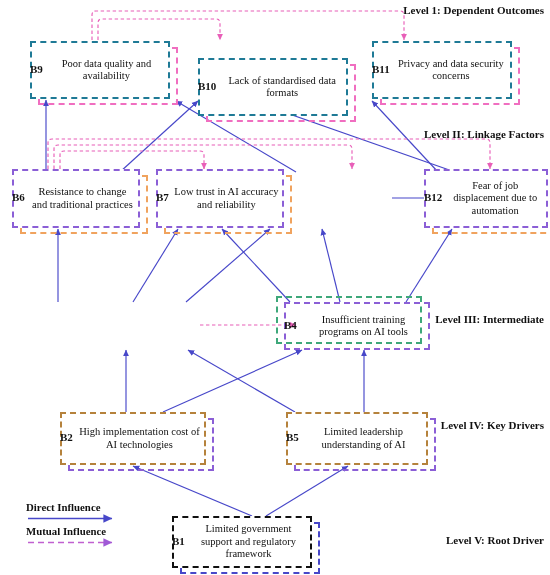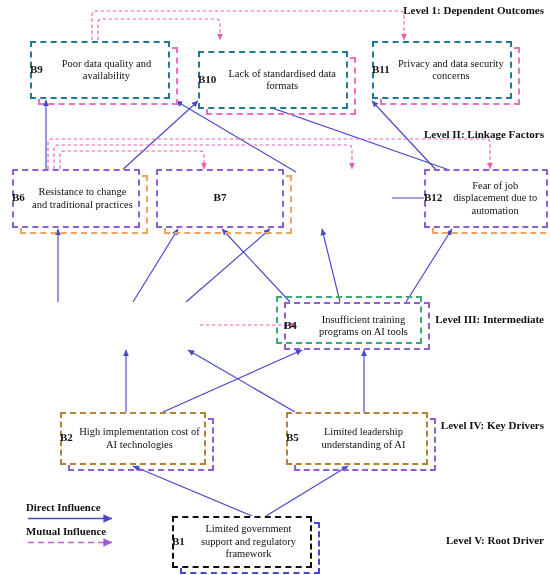--- a/index.html
+++ b/index.html
@@ -95,21 +95,21 @@
 
   <div class="node" style="left:30px;top:41px;width:140px;height:58px;">
     <div class="shadow" style="border:2px dashed #f06ec0;"></div>
     <div class="frame" style="border:2px dashed #1f7a96;background:#fff;"></div>
     <div class="inner">
       <div class="code">B9</div>
       <div class="txt">Poor data quality and availability</div>
     </div>
   </div>
 
-  <div class="node" style="left:198px;top:51px;width:150px;height:58px;">
+  <div class="node" style="left:198px;top:58px;width:150px;height:58px;">
     <div class="shadow" style="border:2px dashed #f06ec0;"></div>
     <div class="frame" style="border:2px dashed #1f7a96;background:#fff;"></div>
     <div class="inner">
       <div class="code">B10</div>
       <div class="txt">Lack of standardised data formats</div>
     </div>
   </div>
 
   <div class="node" style="left:372px;top:41px;width:140px;height:58px;">
     <div class="shadow" style="border:2px dashed #f06ec0;"></div>
@@ -127,20 +127,21 @@
       <div class="code">B6</div>
       <div class="txt">Resistance to change and traditional practices</div>
     </div>
   </div>
 
   <div class="node" style="left:156px;top:169px;width:128px;height:59px;">
     <div class="shadow" style="border:2px dashed #f0a35e;"></div>
     <div class="frame" style="border:2px dashed #8b5fd6;background:#fff;"></div>
     <div class="inner">
       <div class="code">B7</div>
+      <div class="txt">Low trust in AI accuracy and reliability</div>
     </div>
   </div>
 
 
   <div class="node" style="left:424px;top:169px;width:124px;height:59px;">
     <div class="shadow" style="border:2px dashed #f0a35e;"></div>
     <div class="frame" style="border:2px dashed #8b5fd6;background:#fff;"></div>
     <div class="inner">
       <div class="code">B12</div>
       <div class="txt">Fear of job displacement due to automation</div>

